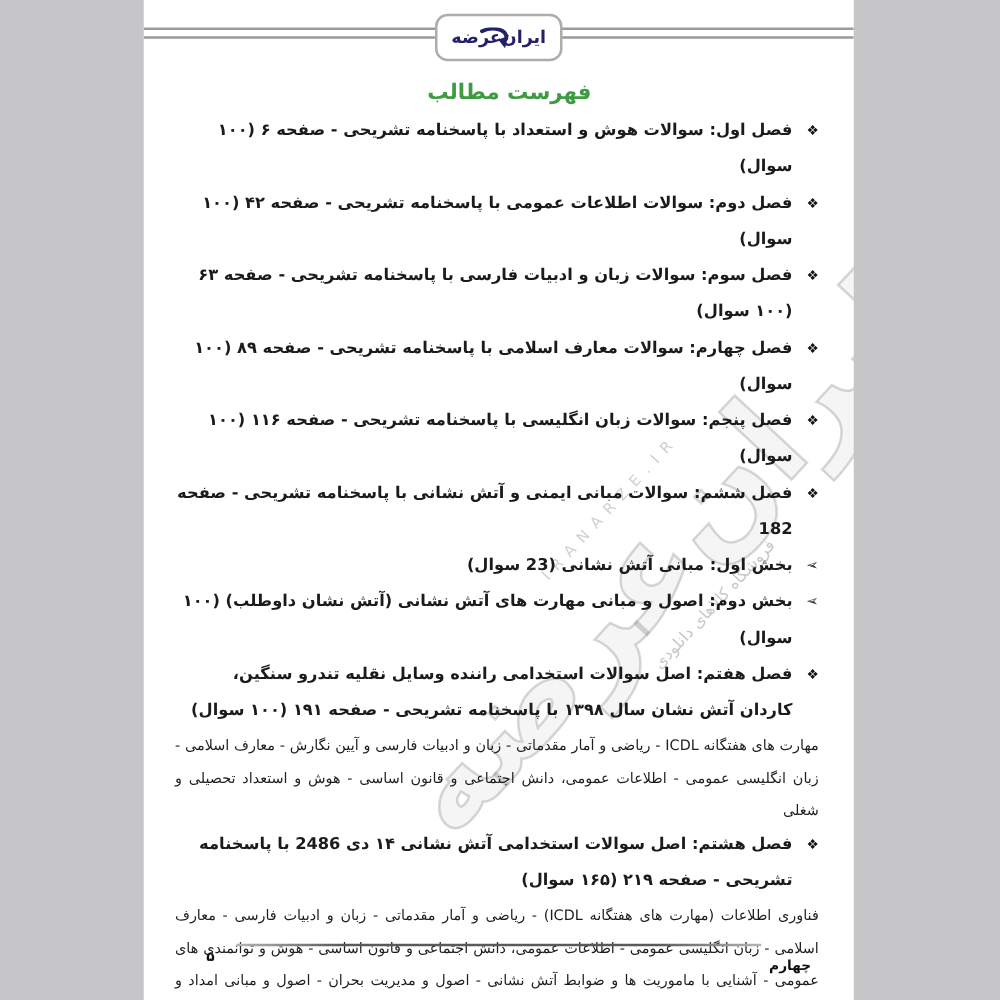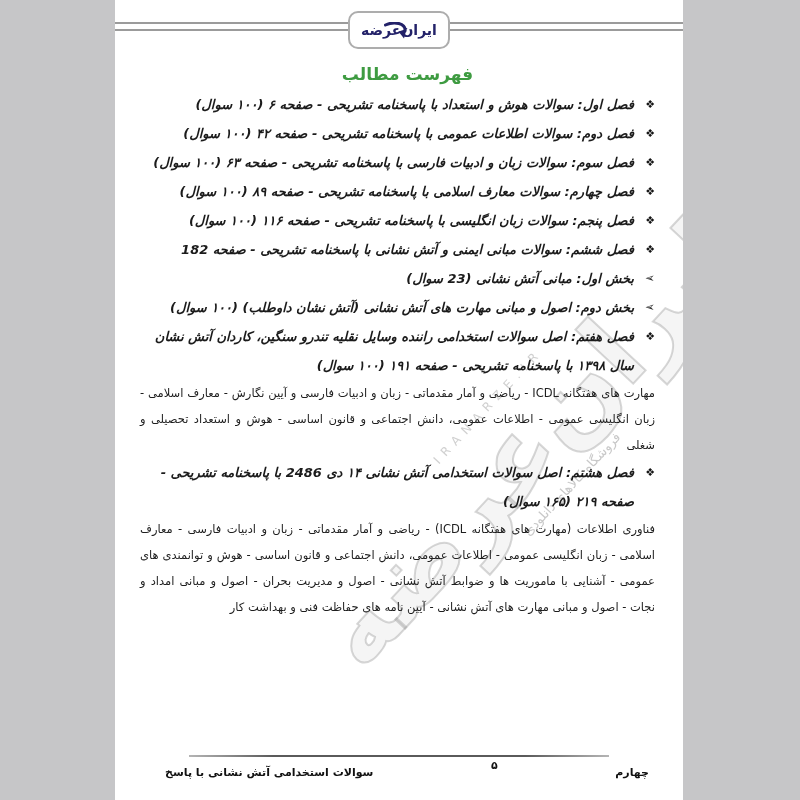--- a/index.html
+++ b/index.html
@@ -113,21 +113,21 @@
     line-height: 29px;
     color: #141414;
     text-align: right;
   }
   .bullet.arrow {
     transform: scaleX(-1);
     text-align: left;
     font-size: 12px;
     color: #333333;
   }
-  .toc-text { flex: 1; font-style: italic; }
+  .toc-text { flex: 1; }
   .toc-desc {
     font-weight: normal;
     font-size: 11.5px;
     line-height: 26px;
     text-align: justify;
     text-align-last: right;
     color: #1e1e1e;
   }
 
   
@@ -232,17 +232,16 @@
       </div>
 
       <div class="toc-desc">فناوری اطلاعات (مهارت های هفتگانه ICDL) - ریاضی و آمار مقدماتی - زبان و ادبیات فارسی - معارف اسلامی - زبان انگلیسی عمومی - اطلاعات عمومی، دانش اجتماعی و قانون اساسی - هوش و توانمندی های عمومی - آشنایی با ماموریت ها و ضوابط آتش نشانی - اصول و مدیریت بحران - اصول و مبانی امداد و نجات - اصول و مبانی مهارت های آتش نشانی - آیین نامه های حفاظت فنی و بهداشت کار</div>
 
     </div>
 
     <div class="footer-divider"></div>
     <div class="footer-row">
       <span class="footer-section">چهارم</span>
       <span class="footer-page-number">۵</span>
-      <span class="footer-book-title">سوالات استخدامی آتش نشانی با پاسخ</span>
     </div>
 
   </div>
 </div>
 
 </body></html>

